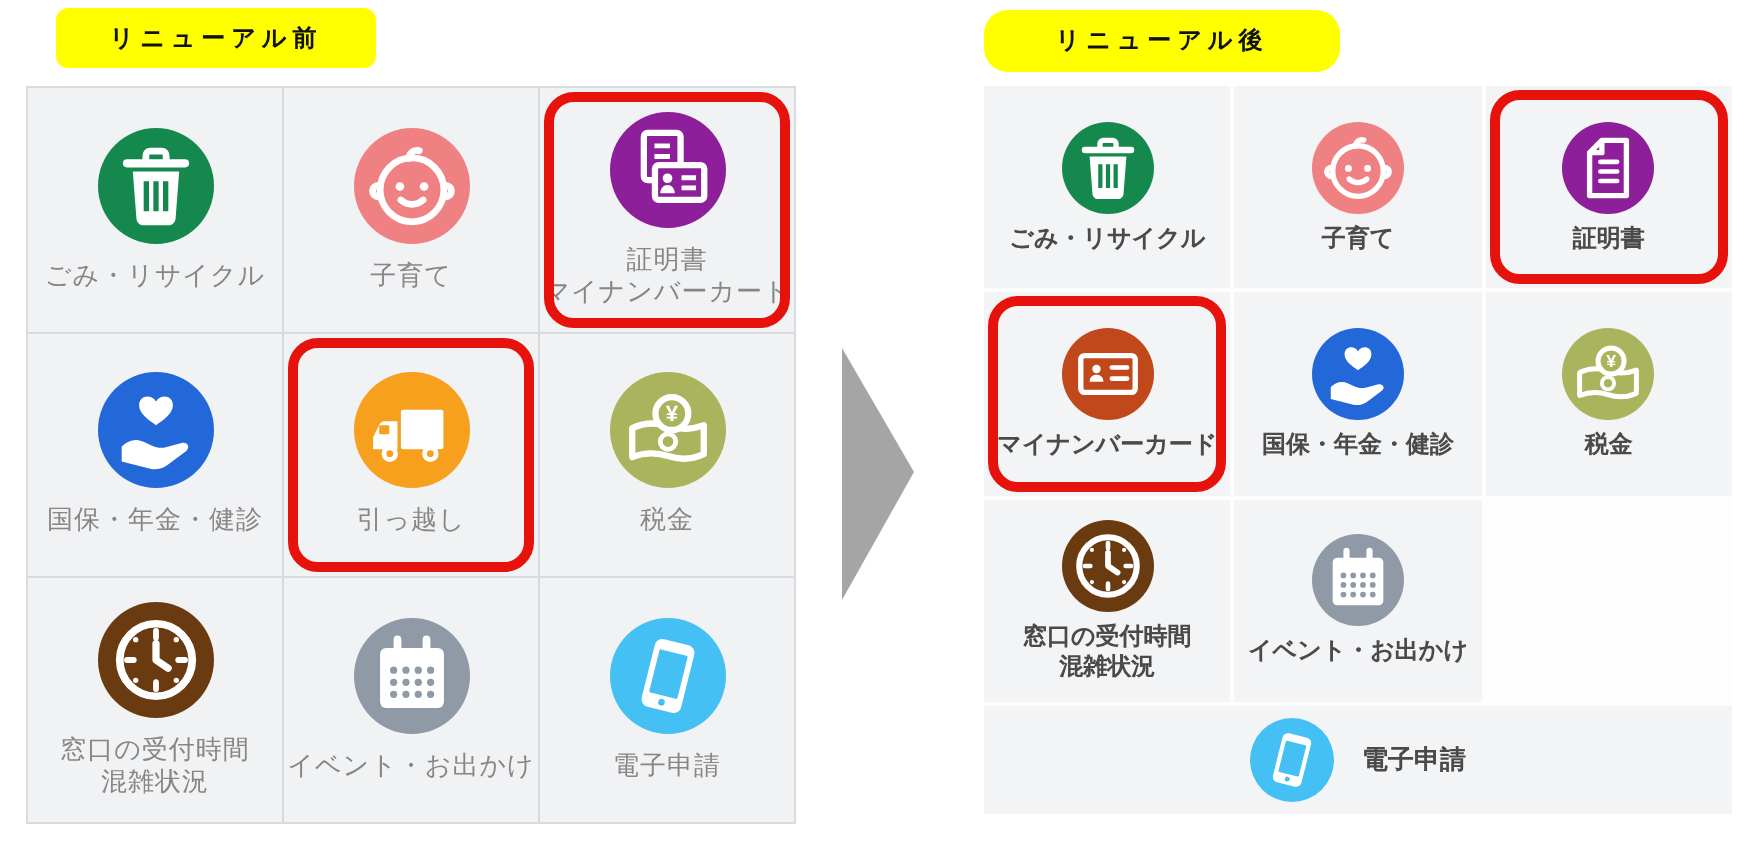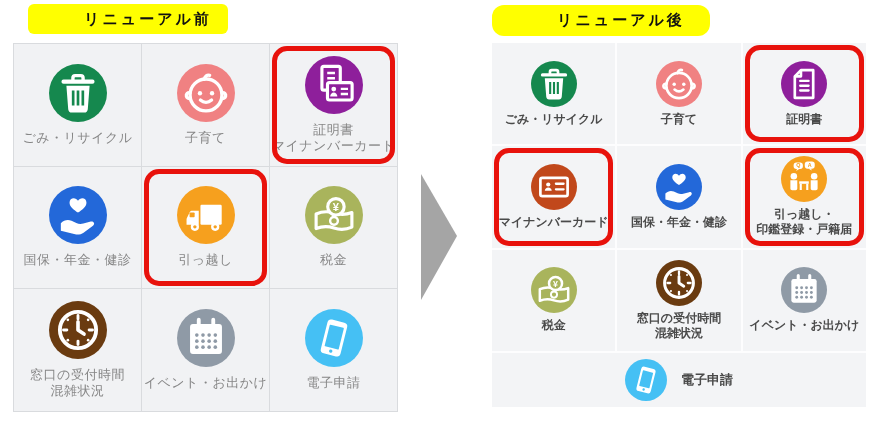--- a/index.html
+++ b/index.html
@@ -1,20 +1,20 @@
 <!DOCTYPE html>
 <html style="--highlight: #e8120c; --arrow: #a5a5a5; --title_bg: #ffff00; --title_text: #111111; --grid_line_before: #d9dbde; --cell_before: #f1f2f4; --grid_line_after: #fdfdfe; --cell_after: #f3f4f6; --label_before: #868686; --label_after: #4a4a4a;"><head>
 <meta charset="utf-8">
 <style>
   html,body{margin:0;padding:0;background:#fff;}
   .canvas{position:relative;width:874px;height:423px;background:#fff;overflow:hidden;
     font-family:"Liberation Sans","DejaVu Sans",sans-serif;}
   .title{position:absolute;background:var(--title_bg);color:var(--title_text);
-    font-weight:bold;font-size:15px;letter-spacing:3px;border-radius:6px;
-    display:flex;align-items:center;justify-content:center;padding-left:40px;}
+    font-weight:bold;font-size:12px;letter-spacing:3px;border-radius:6px;
+    display:flex;align-items:center;justify-content:center;}
   #title-before{left:28px;top:4px;width:160px;height:30px;}
   #title-after{left:492px;top:5px;width:178px;height:31px;border-radius:12px;}
 
   .panel-before{position:absolute;left:13px;top:43px;width:383px;height:367px;
     display:grid;grid-template-columns:repeat(3,1fr);grid-template-rows:repeat(3,1fr);
     gap:1px;background:var(--grid_line_before);border:1px solid var(--grid_line_before);}
   .panel-before .tile{background:var(--cell_before);}
 
   .panel-after{position:absolute;left:492px;top:43px;width:374px;height:364px;
     display:flex;flex-direction:column;gap:2px;background:var(--grid_line_after);}
@@ -238,40 +238,20 @@
 
       <div class="tile">
         <svg class="disc" viewBox="0 0 24 24" color="#2368d9">
           <circle cx="12" cy="12" r="12" fill="currentColor"></circle>
           <path d="M12 11c1.6-1.1 3.5-2.4 3.5-4.1 0-2.2-2.6-2.4-3.5-.8-.9-1.6-3.5-1.4-3.5.8 0 1.7 1.9 3 3.5 4.1z" fill="#fff"></path>
           <path d="M4.9 15.4c1.3-1.3 2.9-1.7 4.4-1l2 .9c.9.4 1.9.5 2.9.2l3.1-.8c1.2-.3 1.9.9.9 1.7l-3.9 2.9c-1 .7-2.3 1-3.5.7l-5.9-1.5z" fill="#fff"></path>
         </svg>
         <div class="label">国保・年金・健診</div>
       </div>
 
-      <div class="tile">
-        <div class="ring"></div>
-        <svg class="disc" viewBox="0 0 24 24" color="#f6a01e">
-          <circle cx="12" cy="12" r="12" fill="currentColor"></circle>
-          <rect x="6.6" y="3.4" width="4.8" height="3.4" rx="1.4" fill="#fff"></rect>
-          <path d="M8.4 6.6l-.5 1.2 1.6-1z" fill="#fff"></path>
-          <rect x="12.4" y="2.9" width="5.2" height="3.7" rx="1.5" fill="#fff"></rect>
-          <path d="M15.6 6.4l.5 1.2-1.7-1z" fill="#fff"></path>
-          <text x="9" y="5.9" font-size="2.8" text-anchor="middle" fill="currentColor" font-weight="bold">Q</text>
-          <text x="15" y="5.6" font-size="2.8" text-anchor="middle" fill="currentColor" font-weight="bold">A</text>
-          <circle cx="6.7" cy="10.6" r="1.7" fill="#fff"></circle>
-          <path d="M4.9 12.6h3.6v4.4c0 .5-.4.9-.9.9H5.8c-.5 0-.9-.4-.9-.9z" fill="#fff"></path>
-          <circle cx="17.3" cy="10.6" r="1.7" fill="#fff"></circle>
-          <path d="M15.5 12.6h3.6v4.4c0 .5-.4.9-.9.9h-1.8c-.5 0-.9-.4-.9-.9z" fill="#fff"></path>
-          <rect x="9.5" y="13.2" width="5" height="1.3" fill="#fff"></rect>
-          <path d="M10.3 14.5v3.2M13.7 14.5v3.2" stroke="#fff" stroke-width="1.1"></path>
-        </svg>
-        <div class="label">引っ越し・
-印鑑登録・戸籍届</div>
-      </div>
 
       <div class="tile">
         <svg class="disc" viewBox="0 0 24 24" color="#a9b45c">
           <circle cx="12" cy="12" r="12" fill="currentColor"></circle>
           <path d="M4.6 11.6c2.6-1.2 5-1.2 7.4-.4 2.4.8 4.8.8 7.4-.2v6c-2.6 1.2-5 1.2-7.4.4-2.4-.8-4.8-.8-7.4.2z" stroke="#fff" stroke-width="1.3" fill="none" stroke-linejoin="round"></path>
           <circle cx="12" cy="14.4" r="1.6" stroke="#fff" stroke-width="1" fill="none"></circle>
           <circle cx="12.8" cy="8.6" r="3.4" fill="currentColor" stroke="#fff" stroke-width="1.3"></circle>
           <text x="12.8" y="10.2" font-size="4.6" text-anchor="middle" fill="#fff" font-weight="bold">¥</text>
         </svg>
         <div class="label">税金</div>

